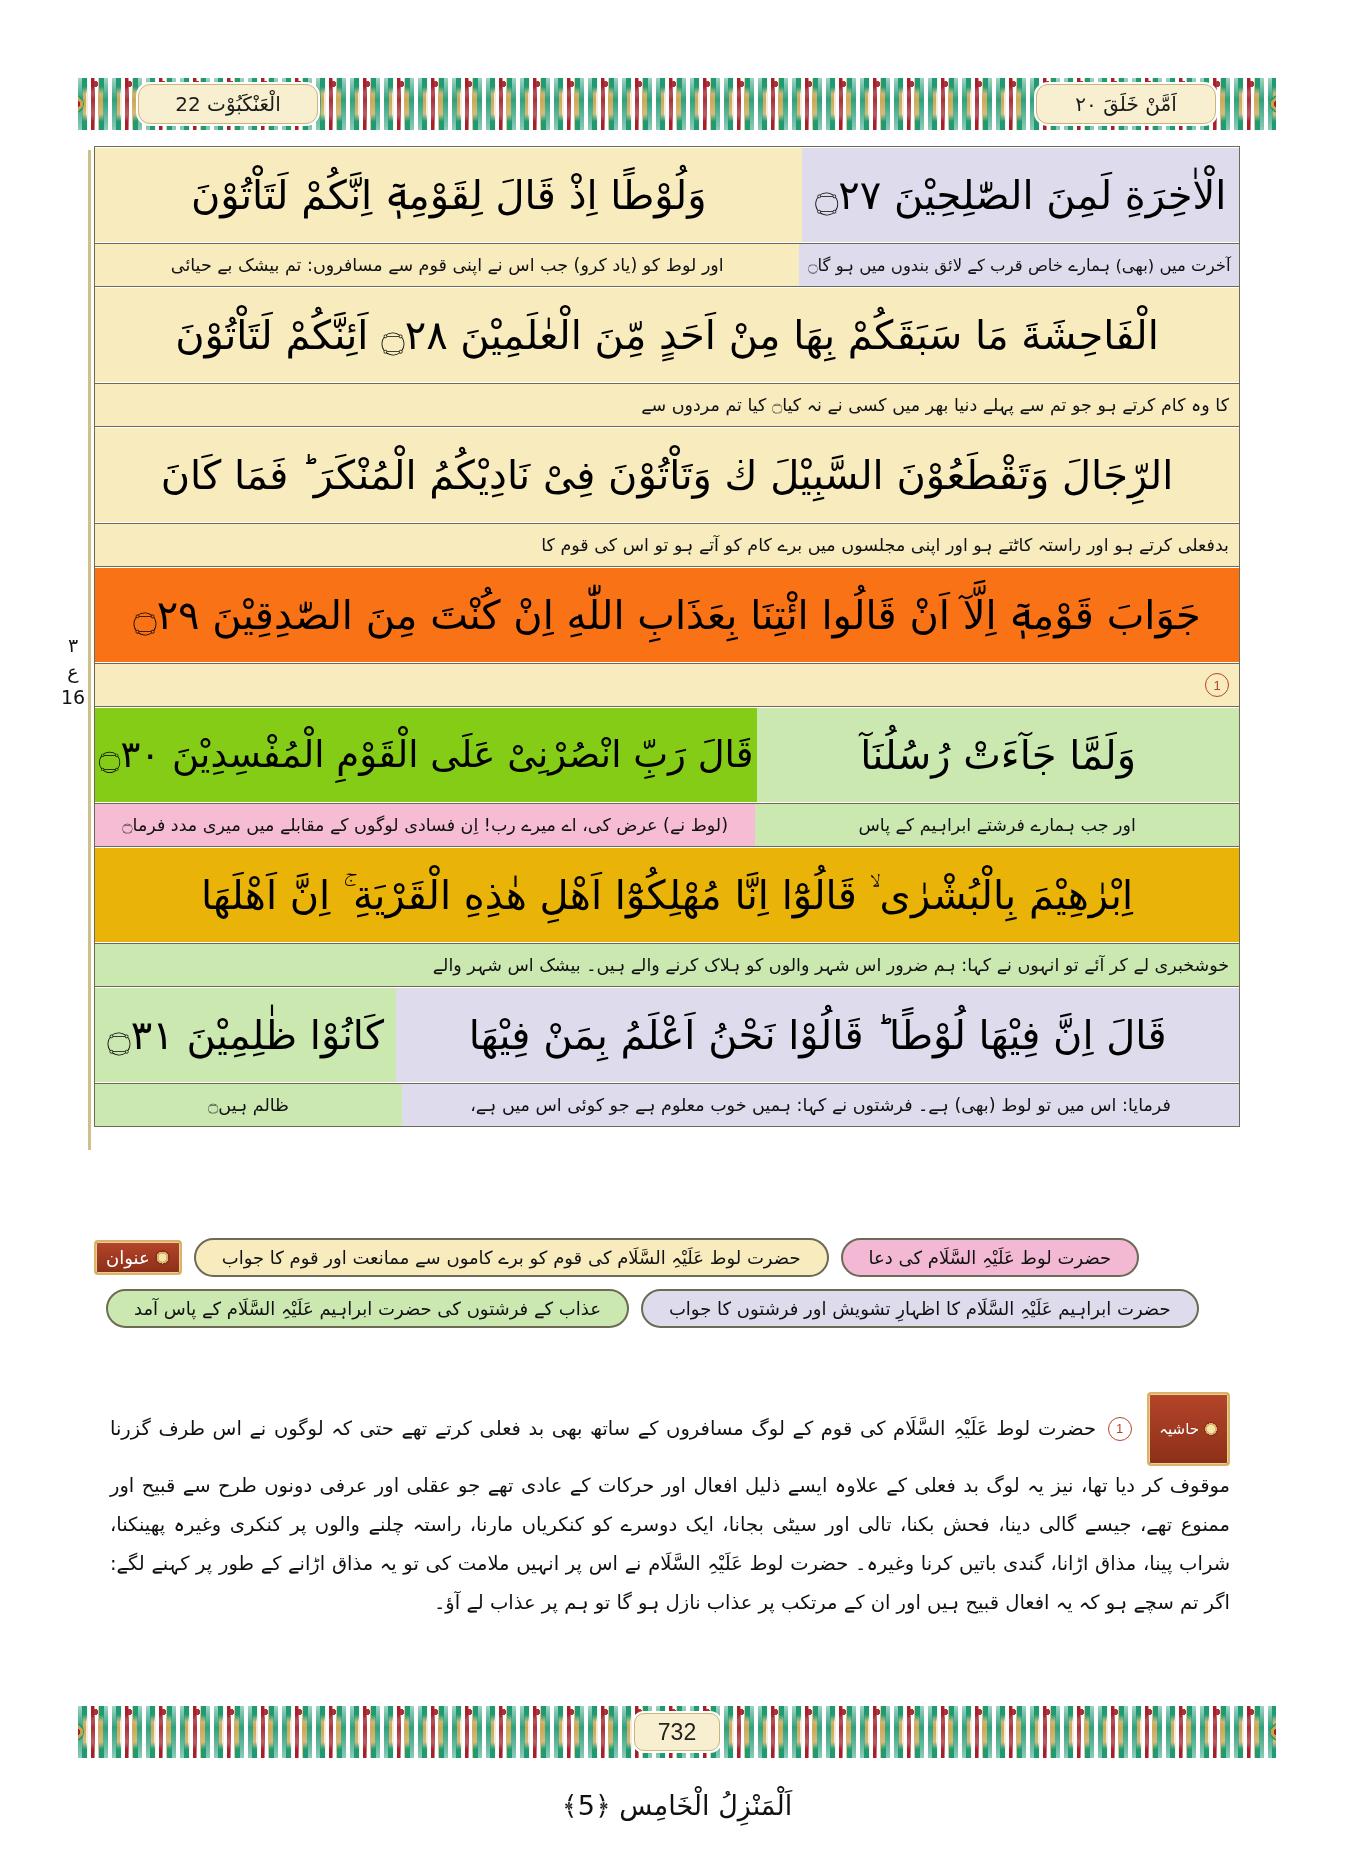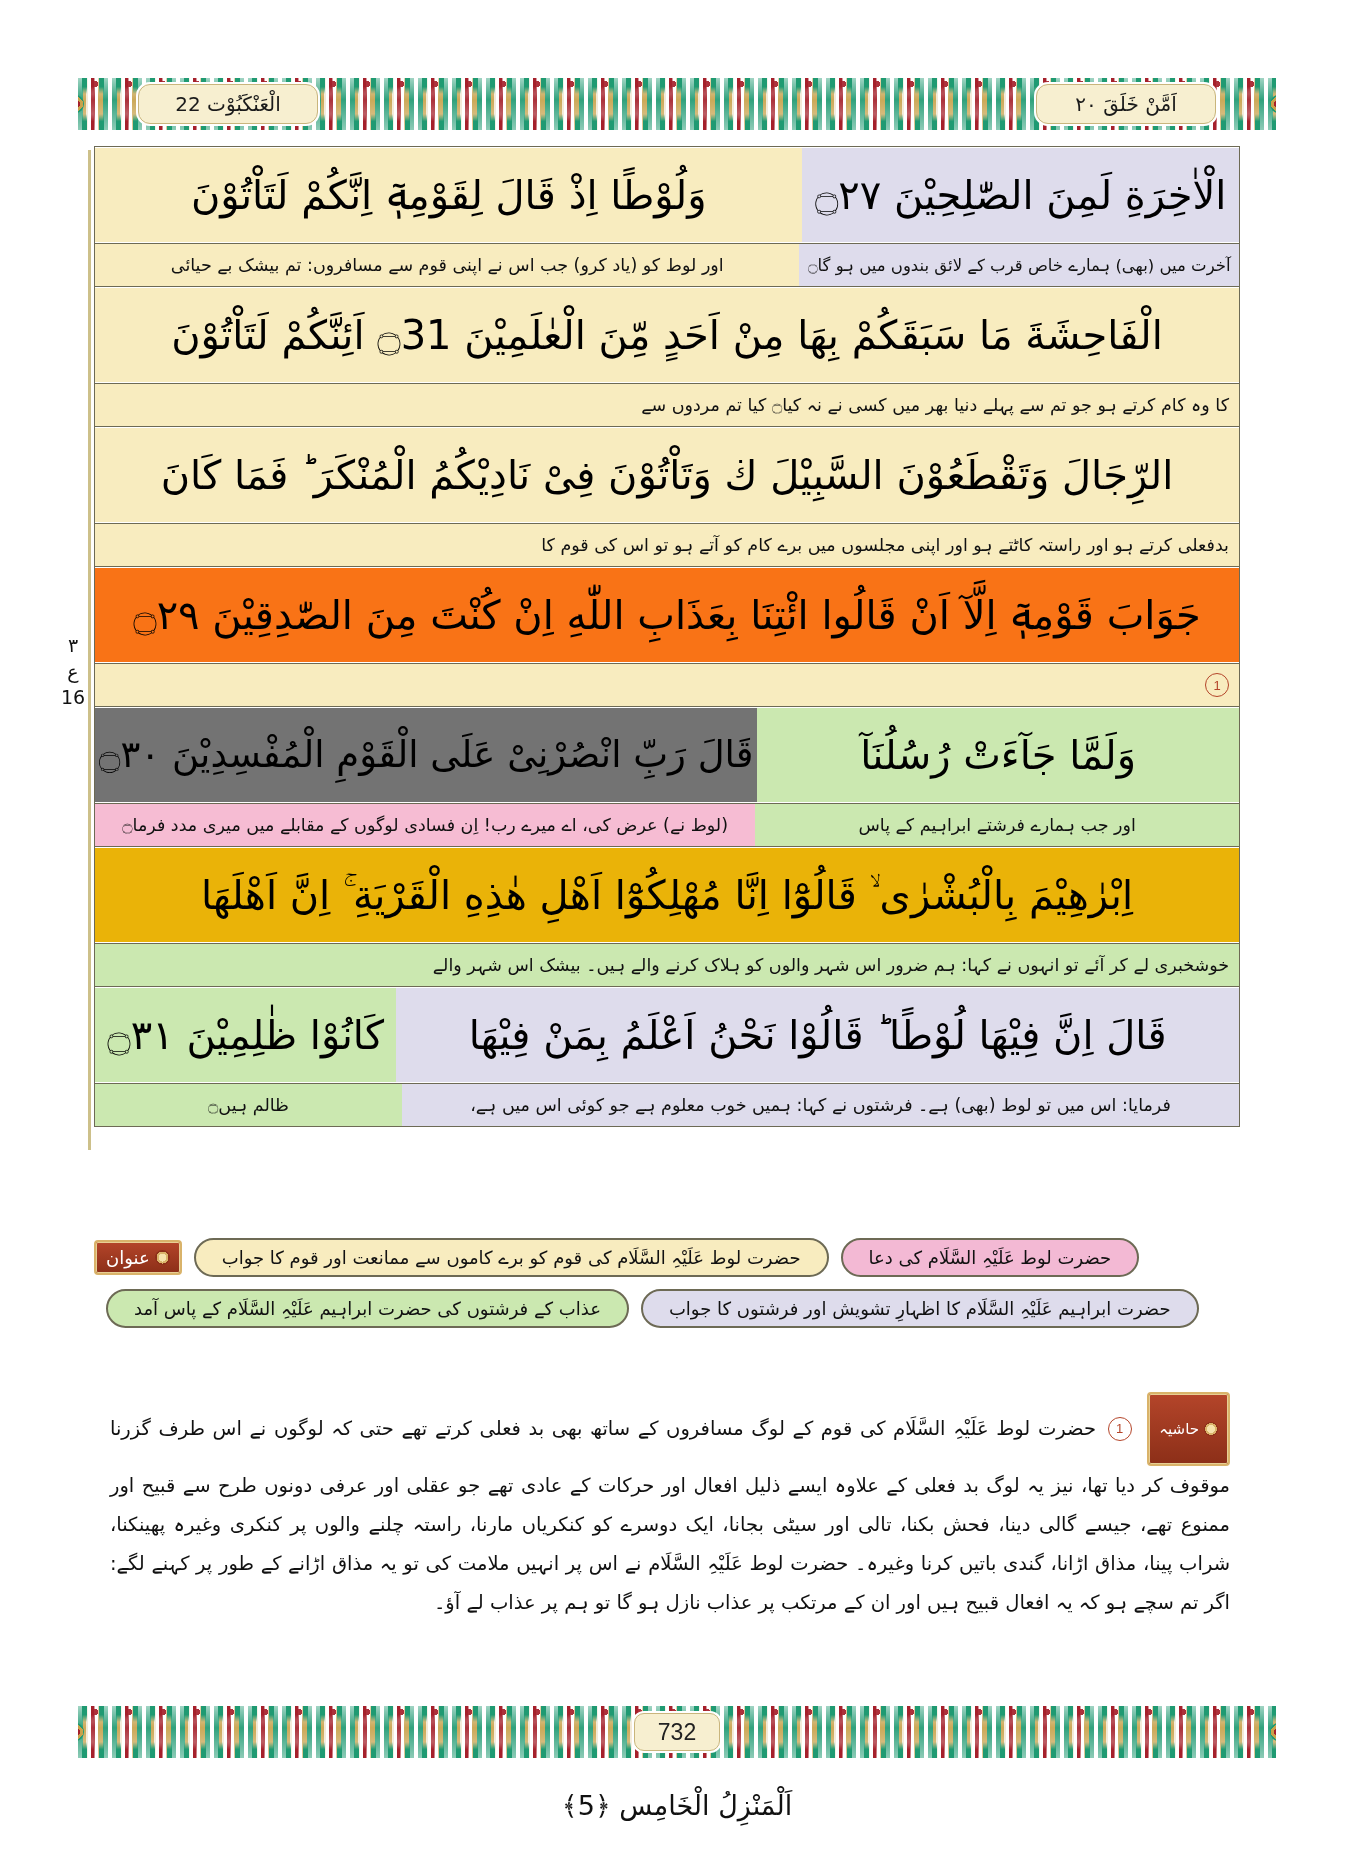--- a/index.html
+++ b/index.html
@@ -248,41 +248,41 @@
   <div class="textblock" id="textblock">
       <div class="ayah-row">
         <div class="ayah-seg" style="background: rgb(248, 236, 191); flex: 62 0 0px;">وَلُوْطًا اِذْ قَالَ لِقَوْمِهٖٓ اِنَّكُمْ لَتَاْتُوْنَ</div>
         <div class="ayah-seg" style="background: rgb(222, 220, 236); flex: 38 0 0px;">الْاٰخِرَةِ لَمِنَ الصّٰلِحِيْنَ ۝٢٧</div>
       </div>
       <div class="tr-row">
         <div class="tr-seg center" style="background: rgb(248, 236, 191); flex: 62 0 0px;">اور لوط کو (یاد کرو) جب اس نے اپنی قوم سے مسافروں: تم بیشک بے حیائی</div>
         <div class="tr-seg center" style="background: rgb(222, 220, 236); flex: 38 0 0px; font-size: 16.5px;">آخرت میں (بھی) ہمارے خاص قرب کے لائق بندوں میں ہو گا۝</div>
       </div>
       <div class="ayah-row">
-        <div class="ayah-seg" style="background: rgb(248, 236, 191); flex: 100 0 0px;">الْفَاحِشَةَ مَا سَبَقَكُمْ بِهَا مِنْ اَحَدٍ مِّنَ الْعٰلَمِيْنَ ۝31 اَئِنَّكُمْ لَتَاْتُوْنَ</div>
+        <div class="ayah-seg" style="background: rgb(248, 236, 191); flex: 100 0 0px;">الْفَاحِشَةَ مَا سَبَقَكُمْ بِهَا مِنْ اَحَدٍ مِّنَ الْعٰلَمِيْنَ ۝٢٨ اَئِنَّكُمْ لَتَاْتُوْنَ</div>
       </div>
       <div class="tr-row">
         <div class="tr-seg spread" style="background: rgb(248, 236, 191); flex: 100 0 0px;">کا وہ کام کرتے ہو جو تم سے پہلے دنیا بھر میں کسی نے نہ کیا۝ کیا تم مردوں سے</div>
       </div>
       <div class="ayah-row">
         <div class="ayah-seg" style="background: rgb(248, 236, 191); flex: 100 0 0px;">الرِّجَالَ وَتَقْطَعُوْنَ السَّبِيْلَ ڬ وَتَاْتُوْنَ فِىْ نَادِيْكُمُ الْمُنْكَرَ ؕ فَمَا كَانَ</div>
       </div>
       <div class="tr-row">
         <div class="tr-seg spread" style="background: rgb(248, 236, 191); flex: 100 0 0px;">بدفعلی کرتے ہو اور راستہ کاٹتے ہو اور اپنی مجلسوں میں برے کام کو آتے ہو تو اس کی قوم کا</div>
       </div>
       <div class="ayah-row">
         <div class="ayah-seg" style="background: #f97316; flex: 100 0 0px;">جَوَابَ قَوْمِهٖٓ اِلَّآ اَنْ قَالُوا ائْتِنَا بِعَذَابِ اللّٰهِ اِنْ كُنْتَ مِنَ الصّٰدِقِيْنَ ۝٢٩</div>
       </div>
       <div class="tr-row">
         <div class="tr-seg spread" style="background: rgb(248, 236, 191); flex: 100 0 0px;">
           <span class="fn-num">1</span>
         </div>
       </div>
       <div class="ayah-row">
-        <div class="ayah-seg" style="background: #737373; flex: 58 0 0px; font-size: 37px;">قَالَ رَبِّ انْصُرْنِىْ عَلَى الْقَوْمِ الْمُفْسِدِيْنَ ۝٣٠</div>
+        <div class="ayah-seg" style="background: #84cc16; flex: 58 0 0px; font-size: 37px;">قَالَ رَبِّ انْصُرْنِىْ عَلَى الْقَوْمِ الْمُفْسِدِيْنَ ۝٣٠</div>
         <div class="ayah-seg" style="background: rgb(203, 232, 176); flex: 42 0 0px;">وَلَمَّا جَآءَتْ رُسُلُنَآ</div>
       </div>
       <div class="tr-row">
         <div class="tr-seg center" style="background: rgb(246, 188, 211); flex: 58 0 0px;">(لوط نے) عرض کی، اے میرے رب! اِن فسادی لوگوں کے مقابلے میں میری مدد فرما۝</div>
         <div class="tr-seg center" style="background: rgb(203, 232, 176); flex: 42 0 0px;">اور جب ہمارے فرشتے ابراہیم کے پاس</div>
       </div>
       <div class="ayah-row">
         <div class="ayah-seg" style="background: #eab308; flex: 100 0 0px;">اِبْرٰهِيْمَ بِالْبُشْرٰى ۙ قَالُوْٓا اِنَّا مُهْلِكُوْٓا اَهْلِ هٰذِهِ الْقَرْيَةِ ۚ اِنَّ اَهْلَهَا</div>
       </div>
       <div class="tr-row">

